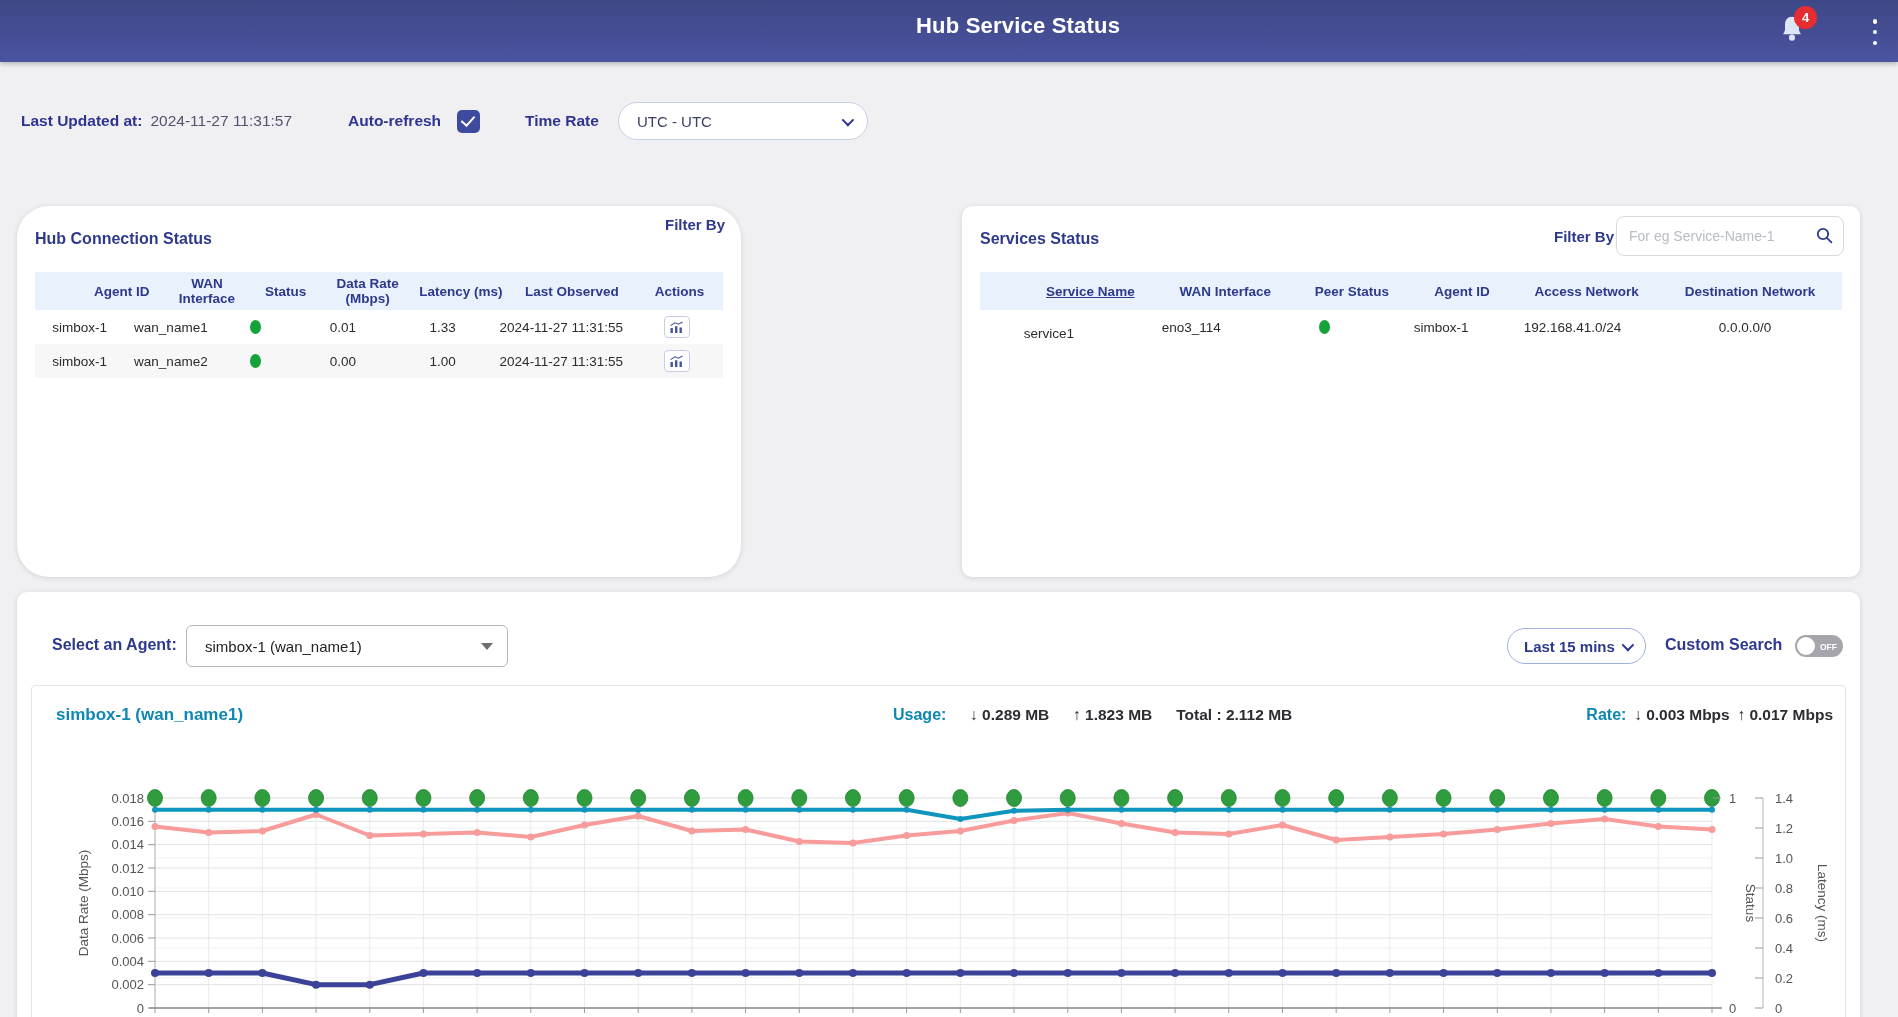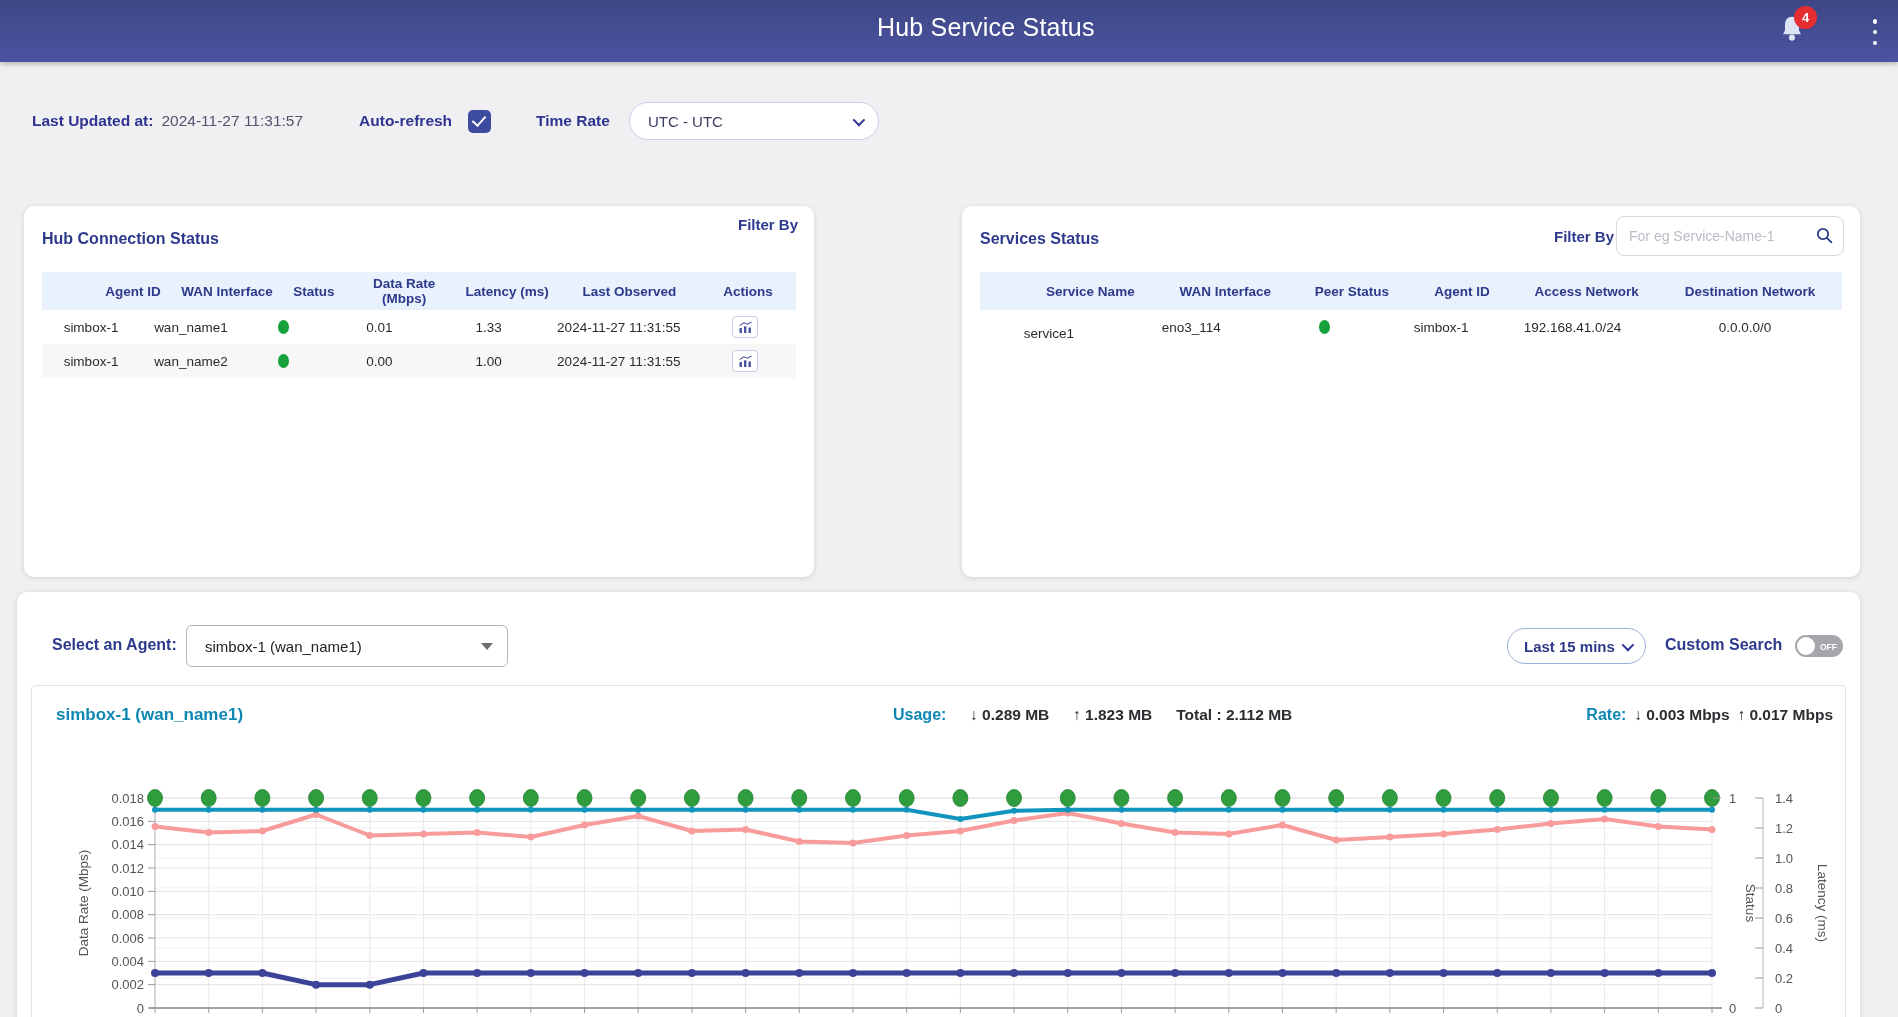--- a/index.html
+++ b/index.html
@@ -3,48 +3,48 @@
 <meta charset="utf-8">
 <style>
   * { margin:0; padding:0; box-sizing:border-box; }
   html,body { width:1898px; height:1017px; overflow:hidden; }
   body { font-family:"Liberation Sans", sans-serif; background:#f0f0f2; position:relative; }
 
   
   .app-header { position:absolute; left:0; top:0; width:1898px; height:62px;
     background:linear-gradient(180deg,#3e4786 0%,#4b54a0 100%);
     box-shadow:0 2px 5px rgba(0,0,0,.25); z-index:5; }
-  .app-title { position:absolute; left:877px; top:13px; color:#fff; font-size:25px; font-weight:normal; letter-spacing:.2px; }
+  .app-title { position:absolute; left:916px; top:13px; color:#fff; font-size:22px; font-weight:bold; letter-spacing:.2px; }
   .bell-wrap { position:absolute; right:86px; top:13px; width:34px; height:36px; cursor:pointer; }
   .badge { position:absolute; left:16px; top:-7px; width:23px; height:23px; border-radius:50%;
     background:#e62e32; color:#fff; font-size:13px; font-weight:bold;
     display:flex; align-items:center; justify-content:center; }
   .kebab { position:absolute; right:14px; top:17px; width:18px; height:30px; cursor:pointer;
     display:flex; flex-direction:column; align-items:center; justify-content:space-between; padding:2px 0; }
   .kebab span { width:4.5px; height:4.5px; border-radius:50%; background:#fff; display:block; }
 
   
-  .toolbar { position:absolute; left:21px; top:100px; height:42px; display:flex; align-items:center;margin-left:11px; }
+  .toolbar { position:absolute; left:21px; top:100px; height:42px; display:flex; align-items:center; }
   .tb-label { color:#2e3490; font-size:15.5px; font-weight:bold; }
   .tb-value { color:#53536f; font-size:15.5px; margin-left:8px; }
   .ml-xl { margin-left:56px; } .ml-lg { margin-left:45px; }
   .checkbox { width:23px; height:23px; margin-left:16px; border-radius:5px; background:#3d4b9e;
     position:relative; cursor:pointer; }
   .checkbox::after { content:""; position:absolute; left:7px; top:3px; width:6px; height:11px;
     border-right:2.5px solid #fff; border-bottom:2.5px solid #fff; transform:rotate(42deg); }
   .tz-select { margin-left:19px; width:250px; height:38px; background:#fff; border:1px solid #c6d0e8;
     border-radius:19px; display:flex; align-items:center; padding:0 16px 0 18px; cursor:pointer; }
   .tz-select .val { font-size:15px; color:#3a3f63; flex:1; }
   .chev { width:9px; height:9px; border-right:2.5px solid #2e3490; border-bottom:2.5px solid #2e3490;
     transform:rotate(45deg) translateY(-2px); }
 
   
   .card { position:absolute; top:206px; height:371px; background:#fff; border-radius:10px;
     box-shadow:0 1px 5px rgba(50,50,90,.16); }
-  .card.hub { left:24px; width:790px; }
+  .card.hub { left:17px; width:724px;border-radius:32px; }
   .card.services { left:962px; width:898px; }
   .card-head { position:relative; height:62px; }
   .card-title { position:absolute; left:18px; top:24px; font-size:16px; font-weight:bold; color:#2d3a8c; }
   .filter-group { position:absolute; right:16px; top:10px; display:flex; align-items:center; gap:2px; }
   .filter-label { font-size:15px; font-weight:bold; color:#2d3a8c; }
   .filter-box { position:relative; }
   .filter-input { width:242px; height:40px; border:1px solid #d9d9dd; border-radius:8px;
     padding:0 36px 0 12px; font-size:14px; color:#333; font-family:"Liberation Sans",sans-serif; }
   .filter-input::placeholder { color:#b8bcc4; }
   .card.services .filter-input { width:228px; }
@@ -195,21 +195,21 @@
           <svg width="19" height="19" viewBox="0 0 19 19">
               <circle cx="8" cy="8" r="5.2" fill="none" stroke="#2d3a8c" stroke-width="1.8"></circle>
               <line x1="12.1" y1="12.1" x2="16.4" y2="16.4" stroke="#2d3a8c" stroke-width="1.8" stroke-linecap="round"></line>
             </svg>
         </span>
       </span>
     </div>
   </div>
   <div class="table">
       <div class="t-head">
-        <div class="th" style="width: 16%;">Service Name</div>
+        <div class="th" style="width: 16%; text-decoration: underline;">Service Name</div>
         <div class="th" style="width: 17%;">WAN Interface</div>
         <div class="th" style="width: 14%;">Peer Status</div>
         <div class="th" style="width: 13%;">Agent ID</div>
         <div class="th" style="width: 17.5%;">Access Network</div>
         <div class="th" style="width: 22.5%;">Destination Network</div>
       </div>
       <div class="t-row">
         <div class="td" style="width: 16%; margin-top: 12px;">service1</div>
         <div class="td" style="width: 17%;">eno3_114</div>
         <div class="td" style="width: 14%;">

